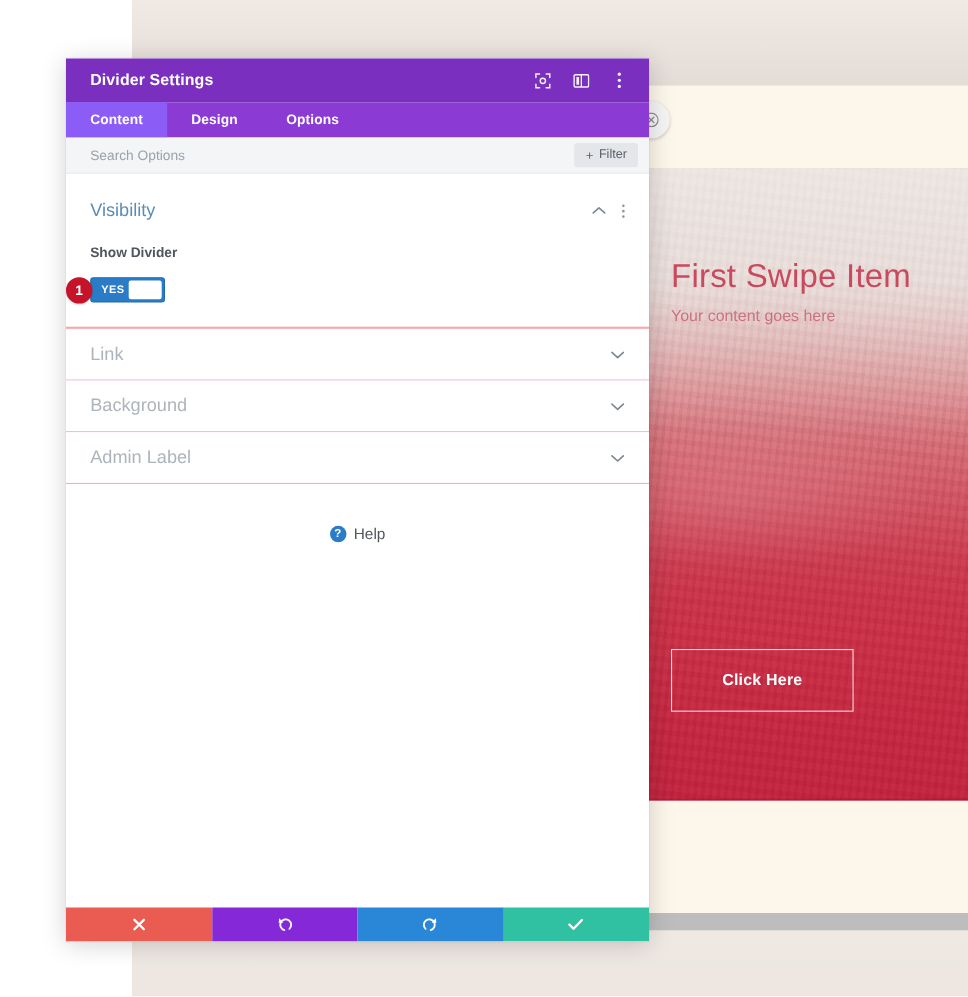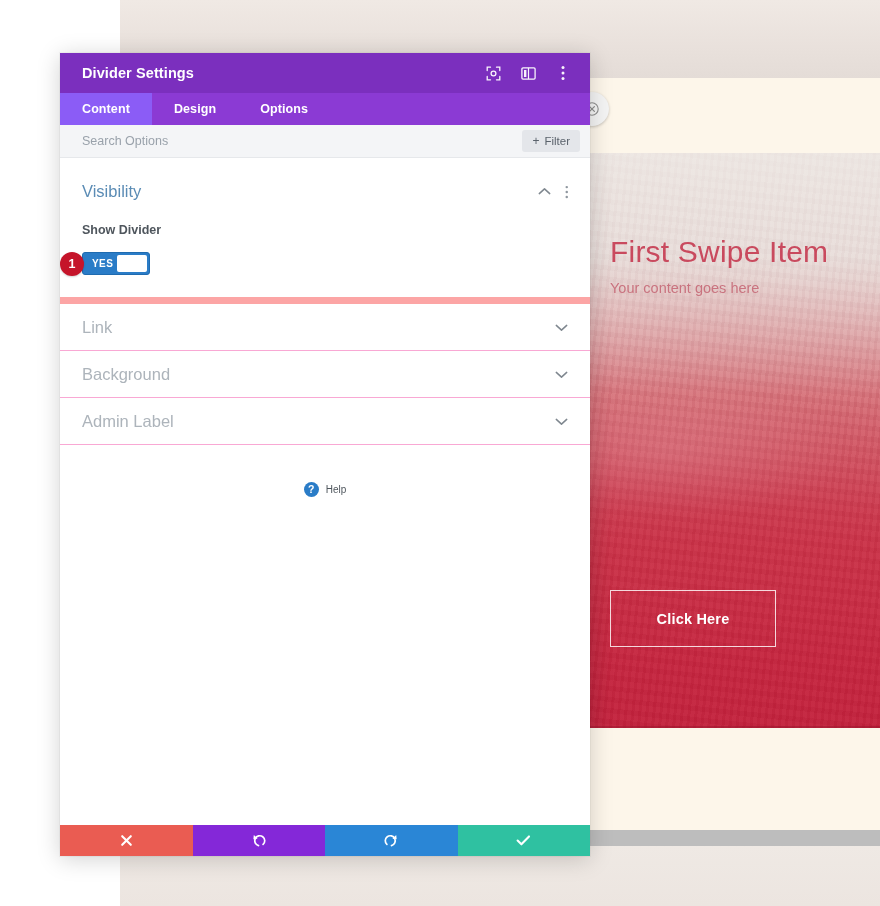--- a/index.html
+++ b/index.html
@@ -250,21 +250,21 @@
 
   .modal-body {
     flex: 1 1 auto;
     overflow-y: auto;
     background: #ffffff;
   }
 
   
   .section-open {
     padding: 24px 22px 22px 22px;
-    border-bottom: 7px solid #fca5a5;
+    border-bottom: 2px solid #fca5a5;
   }
   .section-open-head {
     display: flex;
     align-items: center;
   }
   .section-open-title {
     flex: 1;
     font-size: 16.5px;
     color: #5b8cb5;
     font-weight: 400;
@@ -373,21 +373,21 @@
     color: #ffffff;
     font-size: 10.5px;
     font-weight: 700;
     display: flex;
     align-items: center;
     justify-content: center;
     line-height: 1;
     cursor: pointer;
   }
   .help-text {
-    font-size: 10px;
+    font-size: 14px;
     color: #4f565d;
     font-weight: 400;
     cursor: pointer;
   }
 
   .modal-footer {
     height: 31px;
     display: flex;
     flex: 0 0 auto;
   }

